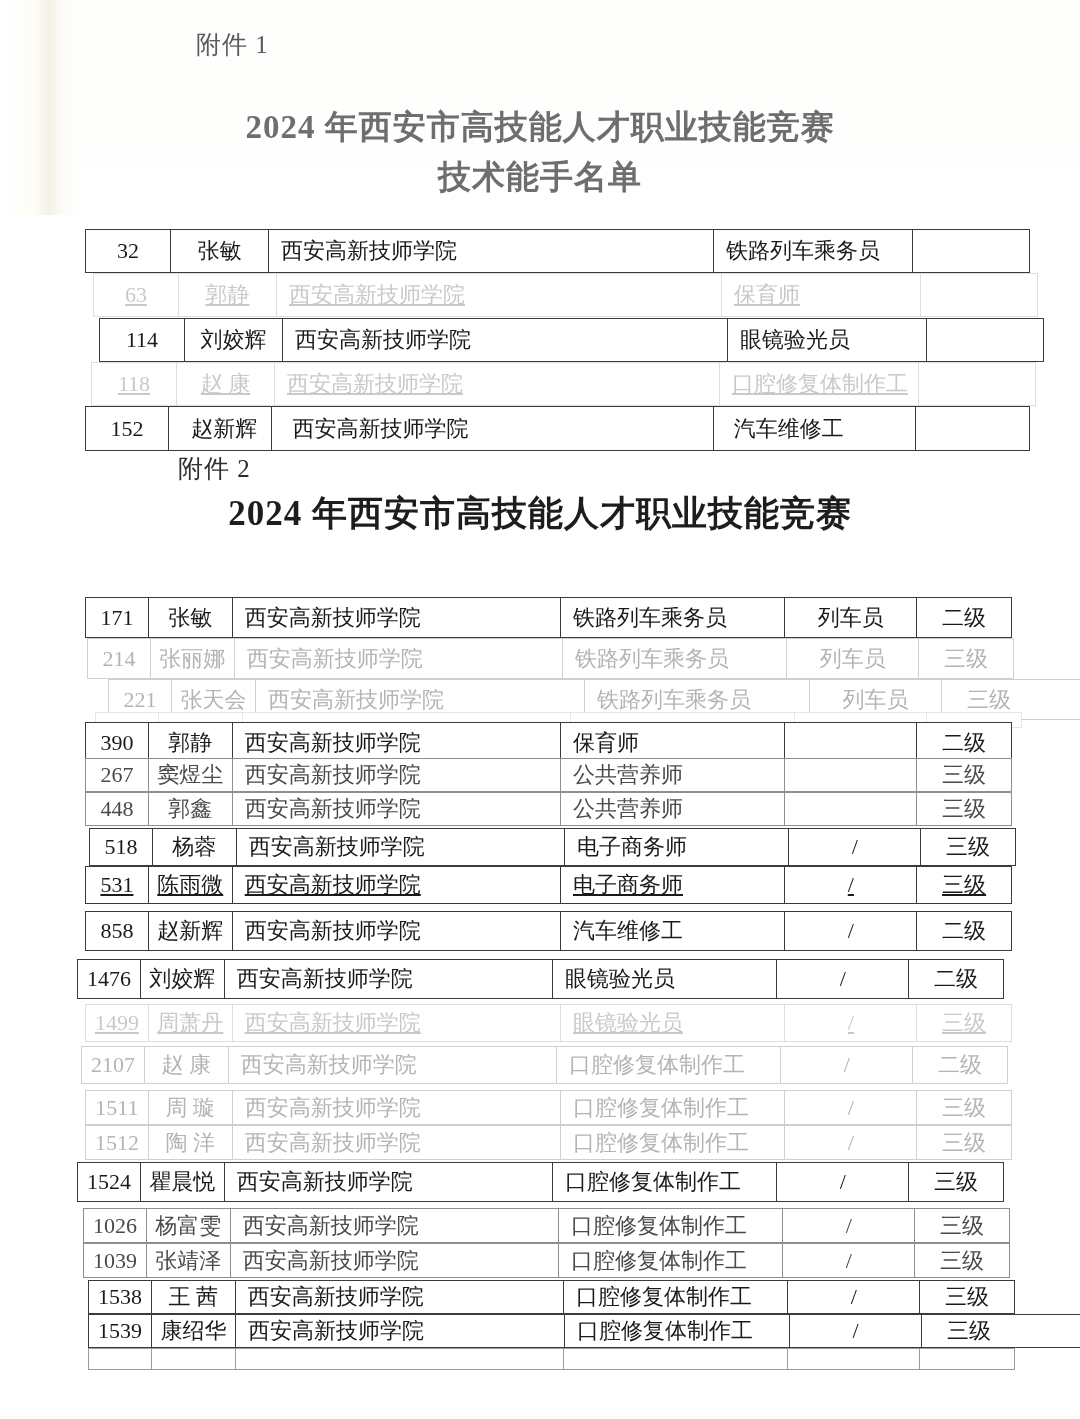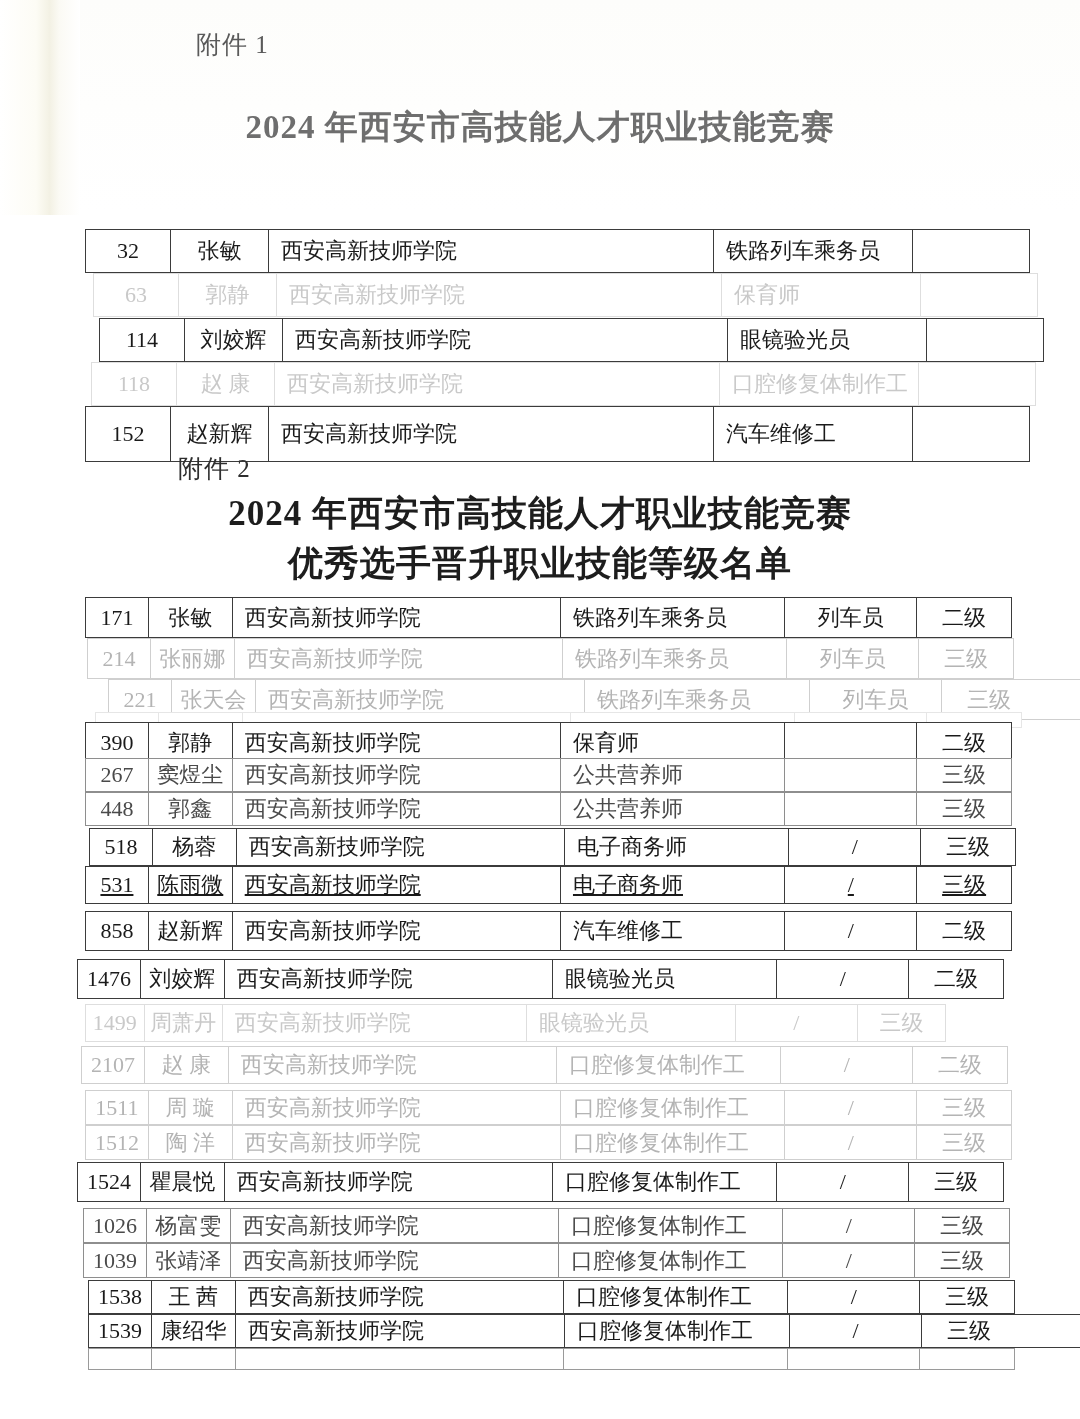--- a/index.html
+++ b/index.html
@@ -97,21 +97,21 @@
   .trow .cell.left { justify-content: flex-start; padding-left: 12px; }
 
   
   .f-dark   { opacity: 1;    border-color: #3b3b3b; color: #1a1a1a; }
   .f-dark .cell { border-color: #3b3b3b; }
   .f-mid    { opacity: 1;    border-color: #8e8e8e; color: #4a4a4a; }
   .f-mid .cell { border-color: #8e8e8e; }
   .f-light  { opacity: 1;    border-color: #cfcfcf; color: #b4b4b4; }
   .f-light .cell { border-color: #cfcfcf; }
   .f-faint  { opacity: 1;    border-color: #dedede; color: #c9c9c9; }
-  .f-faint .cell { border-color: #dedede; }
+  .f-faint .cell { border-color: #dedede; text-decoration: underline; }
 
   
   .ghost {
     position: absolute;
     display: flex;
     box-sizing: border-box;
     border: 1px solid #e6e6e6;
     color: #dcdcdc;
     font-size: 22px;
     overflow: hidden;
@@ -131,20 +131,21 @@
 </head>
 <body>
 
 <div class="page">
 
   <div class="scan-tint2"></div>
   <div class="scan-tint"></div>
 
   <div class="attach-label a1">附件 1</div>
   <div class="doc-title t1">2024 年西安市高技能人才职业技能竞赛</div>
+  <div class="doc-title t1b">技术能手名单</div>
 
   <div class="tbl">
 
     <div class="trow f-dark" style="left:85px; top:229px; width:945px; height:44px;">
       <div class="cell" style="width:85px">32</div>
       <div class="cell" style="width:98px">张敏</div>
       <div class="cell left" style="width:445px">西安高新技师学院</div>
       <div class="cell left" style="width:199px">铁路列车乘务员</div>
       <div class="cell" style="width:108px"></div>
     </div>
@@ -166,33 +167,32 @@
     </div>
 
     <div class="trow f-faint" style="left:91px; top:362px; width:945px; height:44px;">
       <div class="cell" style="width:85px">118</div>
       <div class="cell" style="width:98px">赵 康</div>
       <div class="cell left" style="width:445px">西安高新技师学院</div>
       <div class="cell left" style="width:199px">口腔修复体制作工</div>
       <div class="cell" style="width:108px"></div>
     </div>
 
-    <div class="trow f-dark" style="left:85px; top:406px; width:945px; height:56px;">
+    <div class="trow f-dark" style="left:85px; top:406px; width:945px; height:45px;gap:8px;">
       <div class="cell" style="width:85px">152</div>
       <div class="cell" style="width:98px">赵新辉</div>
       <div class="cell left" style="width:445px">西安高新技师学院</div>
       <div class="cell left" style="width:199px">汽车维修工</div>
       <div class="cell" style="width:108px"></div>
     </div>
 
   </div>
 
   <div class="attach-label a2">附件 2</div>
   <div class="doc-title t2">2024 年西安市高技能人才职业技能竞赛</div>
-  <div class="doc-title t2b">优秀选手晋升职业技能等级名单</div>
 
   <div class="tbl">
 
     <div class="trow f-dark" style="left:85px; top:597px; width:927px; height:41px;">
       <div class="cell" style="width:63px">171</div>
       <div class="cell" style="width:84px">张敏</div>
       <div class="cell left" style="width:329px">西安高新技师学院</div>
       <div class="cell left" style="width:225px">铁路列车乘务员</div>
       <div class="cell" style="width:132px">列车员</div>
       <div class="cell" style="width:94px">二级</div>
@@ -281,21 +281,21 @@
 
     <div class="trow f-dark" style="left:77px; top:959px; width:927px; height:40px;">
       <div class="cell" style="width:63px">1476</div>
       <div class="cell" style="width:84px">刘姣辉</div>
       <div class="cell left" style="width:329px">西安高新技师学院</div>
       <div class="cell left" style="width:225px">眼镜验光员</div>
       <div class="cell" style="width:132px">/</div>
       <div class="cell" style="width:94px">二级</div>
     </div>
 
-    <div class="trow f-faint" style="left:85px; top:1004px; width:861px; height:38px;text-align:right;">
+    <div class="trow f-faint" style="left:85px; top:1004px; width:927px; height:38px;text-align:right;">
       <div class="cell" style="width:63px">1499</div>
       <div class="cell" style="width:84px">周萧丹</div>
       <div class="cell left" style="width:329px">西安高新技师学院</div>
       <div class="cell left" style="width:225px">眼镜验光员</div>
       <div class="cell" style="width:132px">/</div>
       <div class="cell" style="width:94px">三级</div>
     </div>
 
     <div class="trow f-light" style="left:81px; top:1046px; width:927px; height:38px;">
       <div class="cell" style="width:63px">2107</div>

